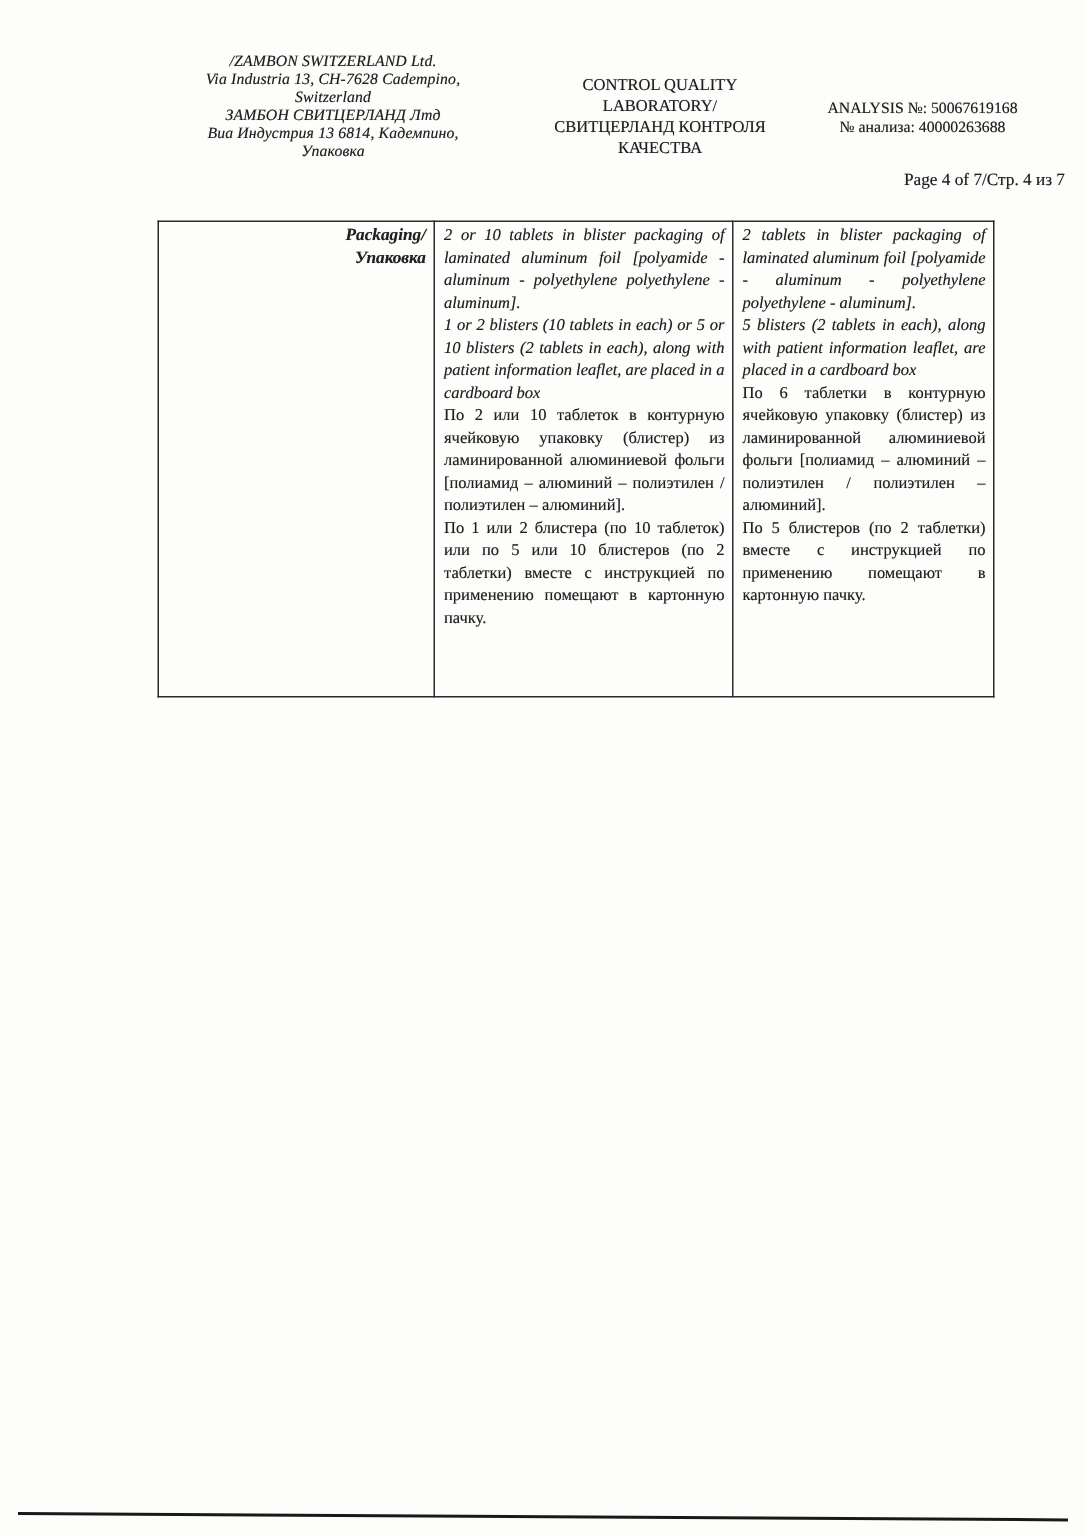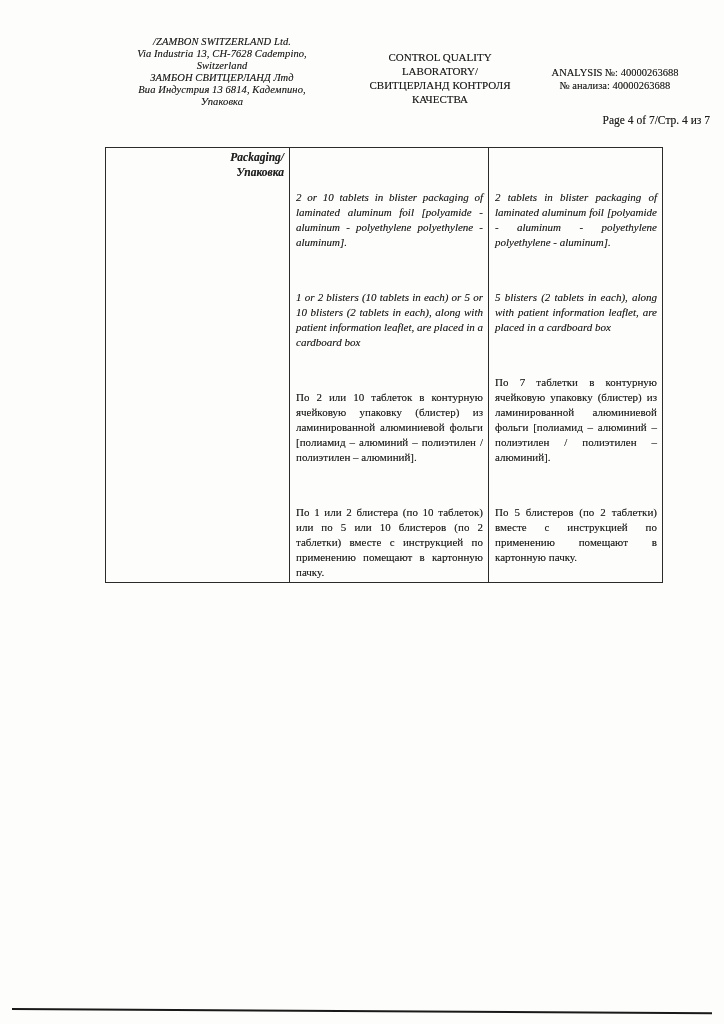--- a/index.html
+++ b/index.html
@@ -59,21 +59,21 @@
   td.c1 { width: 184px; }
   td.c2 { width: 199px; }
   td.c3 { width: 174px; }
   .row-label {
     font-weight: bold;
     font-style: italic;
     font-size: 11.5px;
     line-height: 15px;
     text-align: right;
   }
-  .para { text-align: justify; margin-top: 40px; }
+  .para { text-align: justify; }
   .para.en { font-style: italic; }
   .para.ru { font-style: normal; }
 
   
   .lh-block, .page-number, .doc-table td {
     text-shadow: 0 0 0.45px rgba(40,40,40,0.55);
   }
 
   .bottom-rule {
     position: absolute;
@@ -99,21 +99,21 @@
   </div>
 
   <div class="lh-block lh-center">
     <div class="lh-line">CONTROL QUALITY</div>
     <div class="lh-line">LABORATORY/</div>
     <div class="lh-line">СВИТЦЕРЛАНД КОНТРОЛЯ</div>
     <div class="lh-line">КАЧЕСТВА</div>
   </div>
 
   <div class="lh-block lh-right">
-    <div class="lh-line">ANALYSIS №: 40000263688</div>
+    <div class="lh-line">ANALYSIS №: 50067619168</div>
     <div class="lh-line">№ анализа: 40000263688</div>
   </div>
 
   <div class="page-number">Page 4 of 7/Стр. 4 из 7</div>
 
   <table class="doc-table">
     <tbody>
         <tr>
       <td class="c1">
         <div class="row-label">Packaging/</div>
@@ -121,21 +121,21 @@
       </td>
       <td class="c2">
         <p class="para en">2 or 10 tablets in blister packaging of laminated aluminum foil [polyamide - aluminum - polyethylene polyethylene - aluminum].</p>
         <p class="para en">1 or 2 blisters (10 tablets in each) or 5 or 10 blisters (2 tablets in each), along with patient information leaflet, are placed in a cardboard box</p>
         <p class="para ru">По 2 или 10 таблеток в контурную ячейковую упаковку (блистер) из ламинированной алюминиевой фольги [полиамид – алюминий – полиэтилен / полиэтилен – алюминий].</p>
         <p class="para ru">По 1 или 2 блистера (по 10 таблеток) или по 5 или 10 блистеров (по 2 таблетки) вместе с инструкцией по применению помещают в картонную пачку.</p>
       </td>
       <td class="c3">
         <p class="para en">2 tablets in blister packaging of laminated aluminum foil [polyamide - aluminum - polyethylene polyethylene - aluminum].</p>
         <p class="para en">5 blisters (2 tablets in each), along with patient information leaflet, are placed in a cardboard box</p>
-        <p class="para ru">По 7 таблетки в контурную ячейковую упаковку (блистер) из ламинированной алюминиевой фольги [полиамид – алюминий – полиэтилен / полиэтилен – алюминий].</p>
+        <p class="para ru">По 6 таблетки в контурную ячейковую упаковку (блистер) из ламинированной алюминиевой фольги [полиамид – алюминий – полиэтилен / полиэтилен – алюминий].</p>
         <p class="para ru">По 5 блистеров (по 2 таблетки) вместе с инструкцией по применению помещают в картонную пачку.</p>
       </td>
     </tr>
   </tbody>
     </table>
 
   <div class="bottom-rule"></div>
 
 </div>
 

